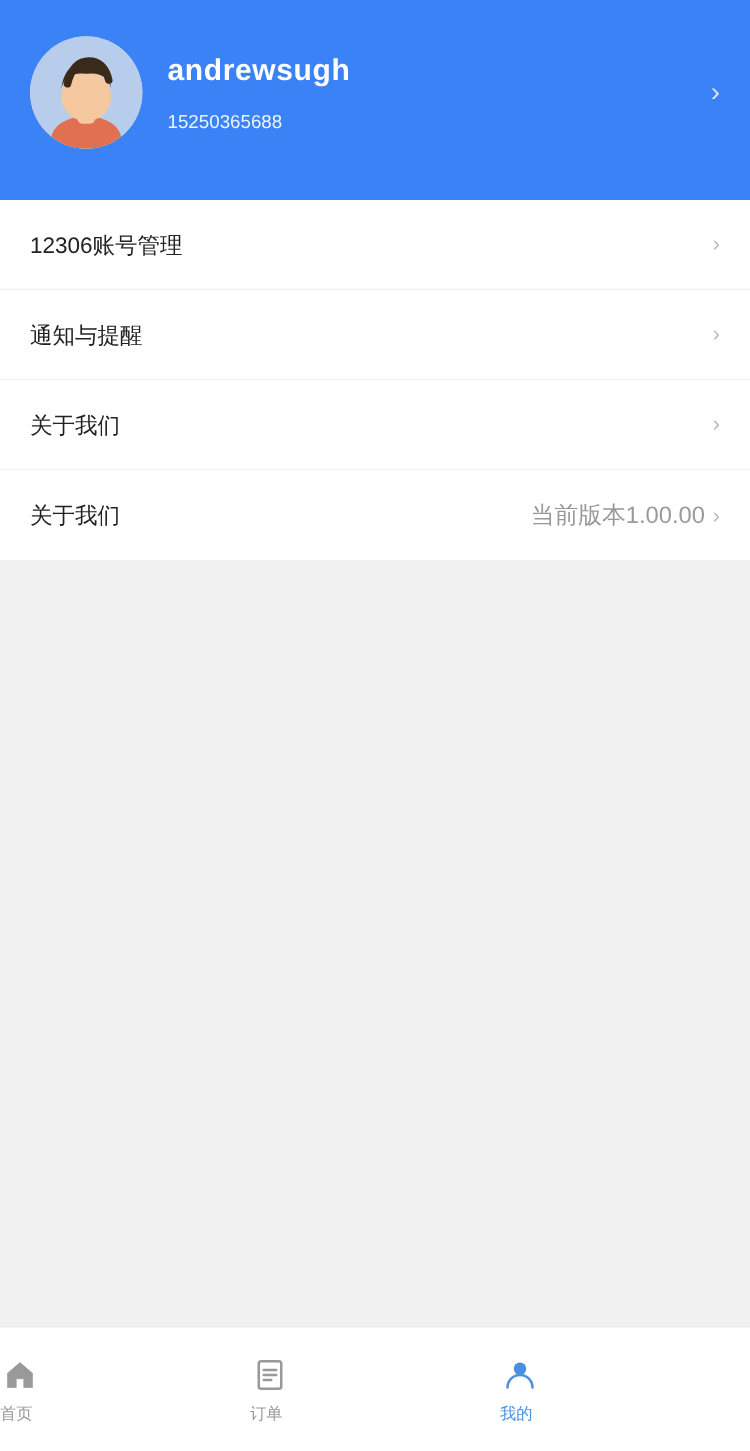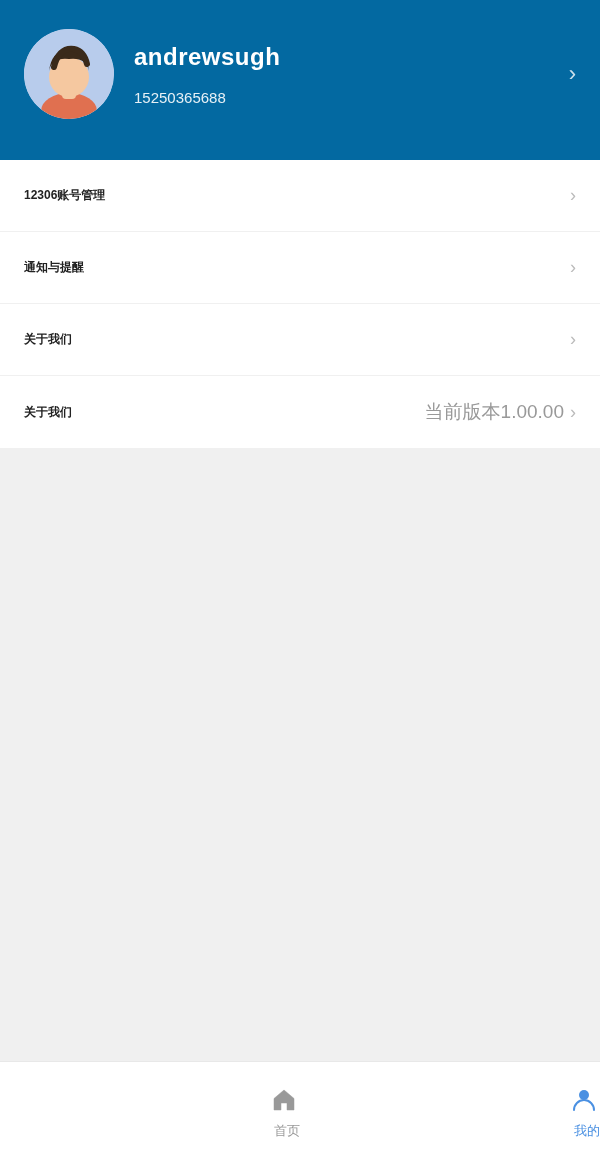--- a/index.html
+++ b/index.html
@@ -9,21 +9,21 @@
       width: 600px;
       height: 1161px;
       font-family: -apple-system, "PingFang SC", "Microsoft YaHei", sans-serif;
       background: #f0f0f0;
       overflow: hidden;
       position: relative;
     }
 
     
     .profile-header {
-      background: #0369a1;
+      background: #3b82f6;
       padding: 28px 24px 40px 24px;
       display: flex;
       align-items: center;
       position: relative;
       min-height: 160px;
     }
 
     .avatar-container {
       width: 90px;
       height: 90px;
@@ -81,23 +81,23 @@
       background: white;
       border-bottom: 1px solid #f0f0f0;
       cursor: pointer;
     }
 
     .menu-item:last-child {
       border-bottom: none;
     }
 
     .menu-item-left {
-      font-size: 12px;
+      font-size: 18px;
       color: #222;
-      font-weight: 700;
+      font-weight: 400;
     }
 
     .menu-item-right {
       display: flex;
       align-items: center;
       gap: 6px;
     }
 
     .menu-item-value {
       font-size: 19px;
@@ -127,21 +127,21 @@
       background: white;
       border-top: 1px solid #e8e8e8;
       display: flex;
       align-items: center;
       justify-content: space-around;
     }
 
     .tab-item {
       display: flex;
       flex-direction: column;
-      align-items: flex-end;
+      align-items: flex-start;
       justify-content: center;
       flex: 1;
       height: 100%;
       cursor: pointer;
       gap: 6px;
     }
 
     .tab-icon {
       width: 32px;
       height: 32px;
@@ -233,20 +233,29 @@
   <div class="tab-item">
     <div class="tab-icon">
       <svg viewBox="0 0 28 28" fill="none" xmlns="http://www.w3.org/2000/svg">
         <path d="M4 12.5L14 4L24 12.5V24H17V17H11V24H4V12.5Z" fill="#999" stroke="#999" stroke-width="0.5"></path>
       </svg>
     </div>
     <span class="tab-label">首页</span>
   </div>
 
 
+  <div class="tab-item">
+    <div class="tab-icon">
+      <svg viewBox="0 0 28 28" fill="none" xmlns="http://www.w3.org/2000/svg">
+        <rect x="5" y="3" width="18" height="22" rx="2" stroke="#999" stroke-width="2" fill="none"></rect>
+        <path d="M9 10h10M9 14h10M9 18h6" stroke="#999" stroke-width="2" stroke-linecap="round"></path>
+      </svg>
+    </div>
+    <span class="tab-label">订单</span>
+  </div>
 
   <div class="tab-item">
     <div class="tab-icon">
       <svg viewBox="0 0 28 28" fill="none" xmlns="http://www.w3.org/2000/svg">
         <circle cx="14" cy="9" r="5" fill="#4a90e2"></circle>
         <path d="M4 24c0-5.523 4.477-10 10-10s10 4.477 10 10" stroke="#4a90e2" stroke-width="2" stroke-linecap="round" fill="none"></path>
       </svg>
     </div>
     <span class="tab-label active">我的</span>
   </div>

